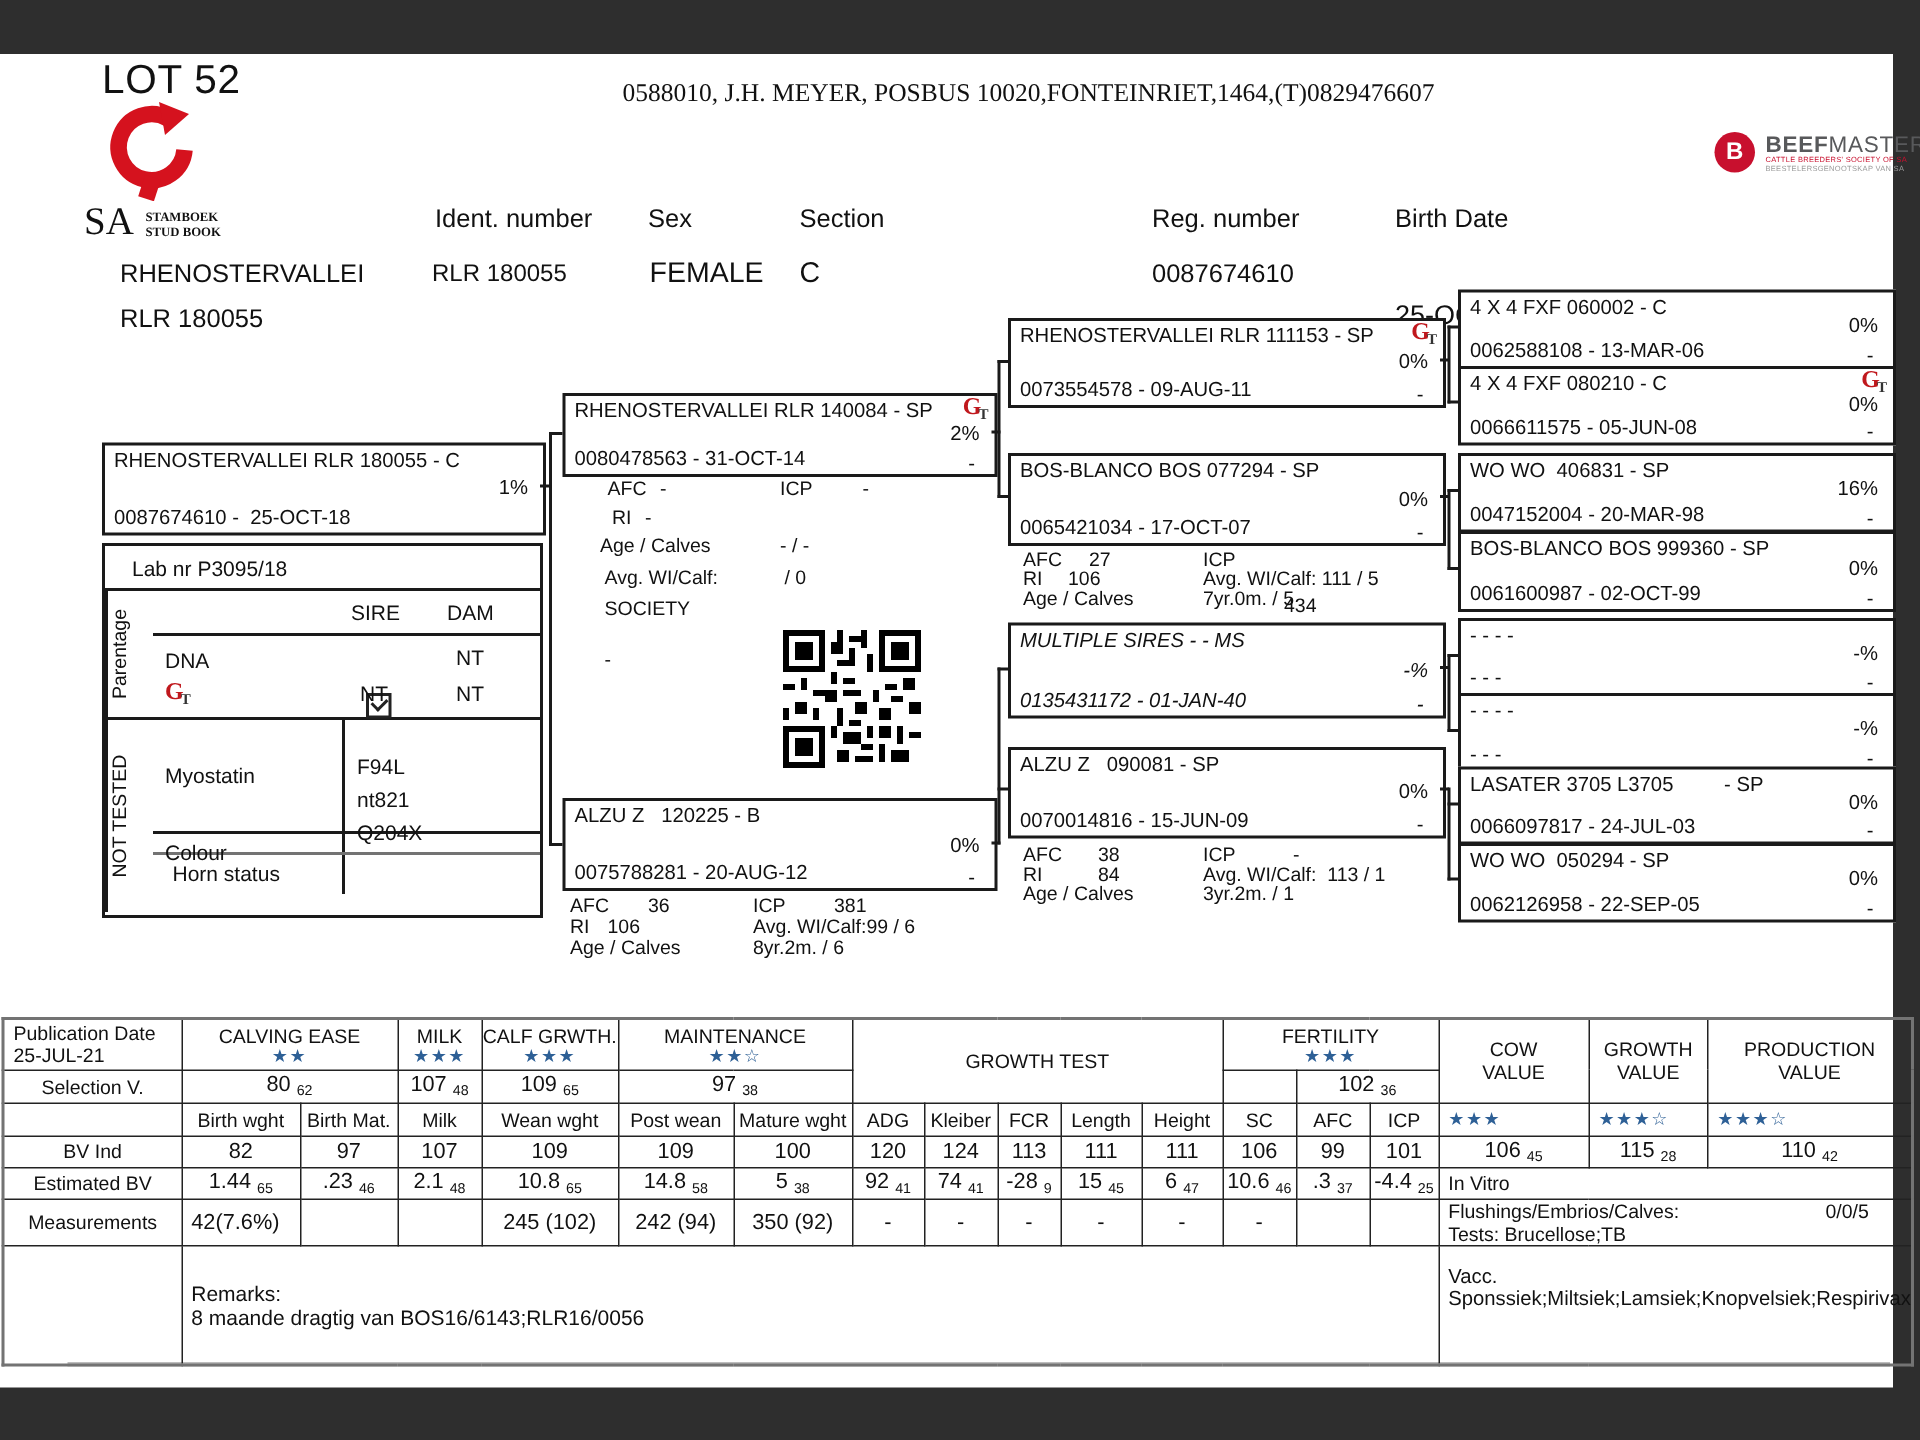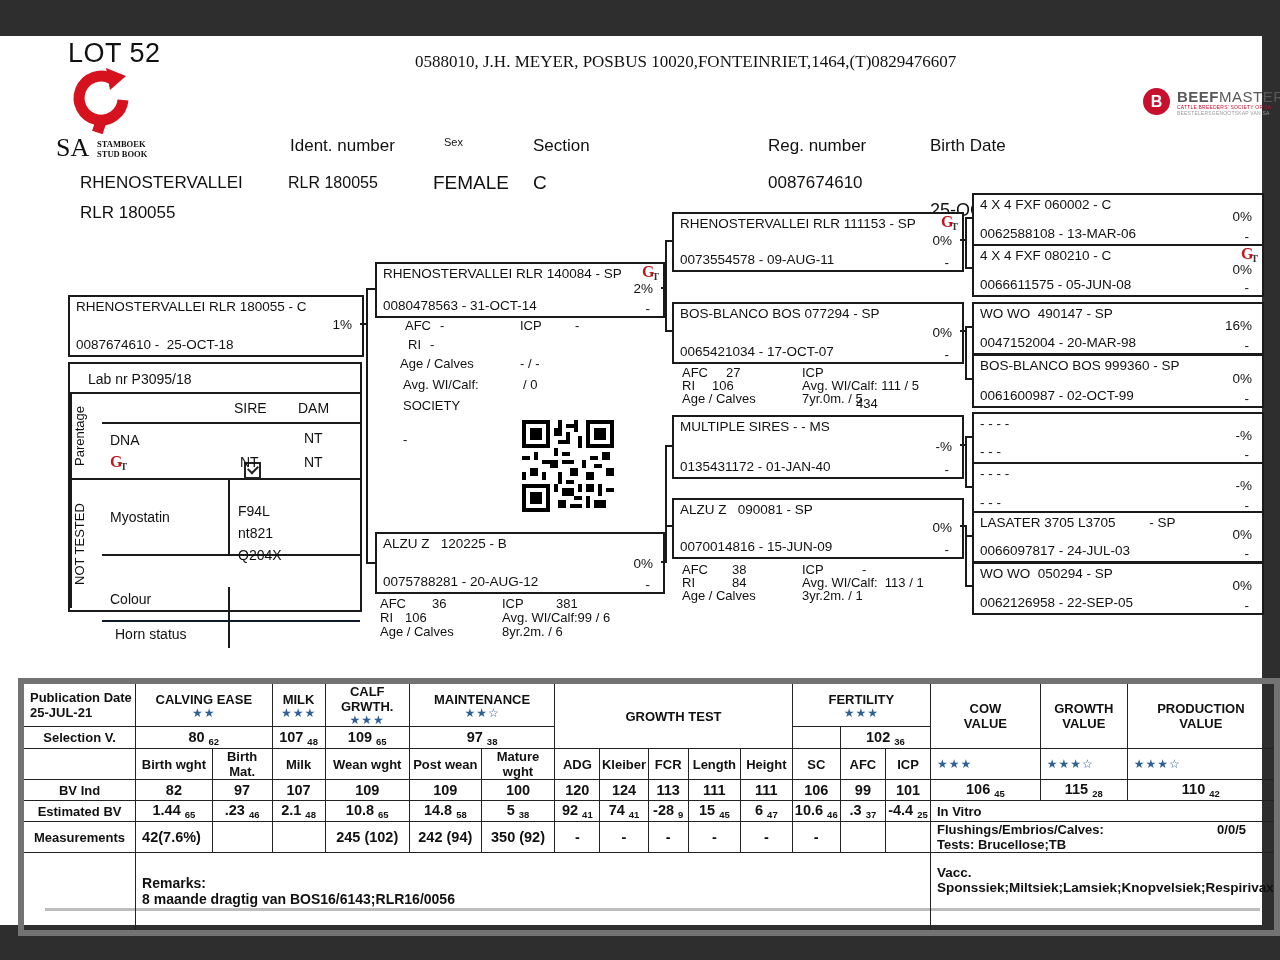--- a/index.html
+++ b/index.html
@@ -18,22 +18,22 @@
   
   .gt{font-family:"Liberation Serif","DejaVu Serif",serif;line-height:1;}
   .gt .g{font-weight:bold;font-size:16px;color:#c0181d;}
   .gt .t{font-weight:bold;font-size:10px;color:#333;vertical-align:-3px;margin-left:-2px;}
   
   .vtext{writing-mode:vertical-rl;transform:rotate(180deg);text-align:center;font-size:13px;}
   .cb{display:inline-block;width:13px;height:13px;border:2px solid #222;position:relative;}
   .cb::after{content:"";position:absolute;left:2px;top:1px;width:8px;height:5px;
              border-left:2px solid #222;border-bottom:2px solid #222;transform:rotate(-45deg);}
   
-  table.perf{position:absolute;left:18px;top:678px;border-collapse:collapse;table-layout:fixed;
-             border:6px solid #737373;font-size:13px;font-weight:bold;}
+  table.perf{position:absolute;left:1px;top:678px;border-collapse:collapse;table-layout:fixed;
+             border:2px solid #737373;font-size:13px;}
   table.perf td{border:1px solid #222;padding:0;text-align:center;overflow:visible;}
   .stars{color:#2e6096;font-size:12px;letter-spacing:1px;line-height:12px;}
   .acc{font-size:9.5px;vertical-align:-3px;margin-left:4px;}
   .num{font-size:14.5px;}
   .grp{font-size:13px;line-height:15px;}
   .leftcell{text-align:left !important;padding-left:6px !important;}
   
   .bm-sub{font-size:5px;line-height:5.5px;letter-spacing:.2px;color:#9a9a9a;}
 </style>
 </head>
@@ -67,21 +67,21 @@
     <div>
       <div style="font-size:15px;letter-spacing:.5px;color:#58595b;">
         <span style="font-weight:bold;">BEEF</span><span style="font-weight:300;">MASTER</span>
       </div>
       <div class="bm-sub" style="color:#c8102e;">CATTLE BREEDERS' SOCIETY OF SA</div>
       <div class="bm-sub">BEESTELERSGENOOTSKAP VAN SA</div>
     </div>
   </div>
 
   <div class="abs" style="left:290px;top:136px;font-size:17px;">Ident. number</div>
-  <div class="abs" style="left:444px;top:136px;font-size:11px;">Sex</div>
+  <div class="abs" style="left:432px;top:136px;font-size:17px;">Sex</div>
   <div class="abs" style="left:533px;top:136px;font-size:17px;">Section</div>
   <div class="abs" style="left:768px;top:136px;font-size:17px;">Reg. number</div>
   <div class="abs" style="left:930px;top:136px;font-size:17px;">Birth Date</div>
 
   <div class="abs" style="left:80px;top:173px;font-size:17px;">RHENOSTERVALLEI</div>
   <div class="abs" style="left:80px;top:203px;font-size:17px;">RLR 180055</div>
   <div class="abs" style="left:288px;top:174px;font-size:16px;">RLR 180055</div>
   <div class="abs" style="left:433px;top:172px;font-size:19px;">FEMALE</div>
   <div class="abs" style="left:533px;top:172px;font-size:19px;">C</div>
   <div class="abs" style="left:768px;top:173px;font-size:17px;">0087674610</div>
@@ -114,21 +114,21 @@
       <div class="vtext" style="width:32px;border-right:2px solid #1a1a1a;box-sizing:border-box;">NOT TESTED</div>
       <div style="flex:1;">
         <div style="display:flex;height:76px;border-bottom:2px solid #1a1a1a;box-sizing:border-box;">
           <div style="width:128px;border-right:2px solid #1a1a1a;box-sizing:border-box;display:flex;align-items:center;padding-left:8px;">Myostatin</div>
           <div style="padding:4px 0 0 8px;line-height:22px;margin-top:16px;">
             <div>F94L</div>
             <div>nt821</div>
             <div>Q204X</div>
           </div>
         </div>
-        <div style="display:flex;height:35px;border-bottom:2px solid #0f172a;box-sizing:border-box;margin-top:31px;">
+        <div style="display:flex;height:14px;border-bottom:2px solid #737373;box-sizing:border-box;">
           <div style="width:128px;border-right:2px solid #1a1a1a;box-sizing:border-box;line-height:24px;padding-left:8px;">Colour</div>
           <div></div>
         </div>
         <div style="display:flex;height:26px;">
           <div style="width:128px;border-right:2px solid #1a1a1a;box-sizing:border-box;line-height:24px;padding-left:13px;">Horn status</div>
           <div></div>
         </div>
       </div>
     </div>
   </div>
@@ -241,21 +241,21 @@
   <span class="stat" style="left:682px;top:365px;">AFC</span>
   <span class="stat" style="left:726px;top:365px;">27</span>
   <span class="stat" style="left:802px;top:365px;">ICP</span>
   <span class="stat" style="left:856px;top:365px;margin-top:31px;">434</span>
   <span class="stat" style="left:682px;top:378px;">RI</span>
   <span class="stat" style="left:712px;top:378px;">106</span>
   <span class="stat" style="left:802px;top:378px;">Avg. WI/Calf: 111 / 5</span>
   <span class="stat" style="left:682px;top:391px;">Age / Calves</span>
   <span class="stat" style="left:802px;top:391px;">7yr.0m. / 5</span>
 
-  <div class="pbox" style="left:672px;top:415px;width:288px;height:60px;">
+  <div class="pbox" style="left:672px;top:415px;width:288px;height:60px;font-style:italic;">
     <span class="name">MULTIPLE SIRES - - MS</span>
     <span class="pct" style="top:22px;">-%</span>
     <span class="idd">0135431172 - 01-JAN-40</span>
     <span class="dash">-</span>
   </div>
 
   <div class="pbox" style="left:672px;top:498px;width:288px;height:57px;">
     <span class="name">ALZU Z   090081 - SP</span>
     <span class="pct" style="top:20px;">0%</span>
     <span class="idd">0070014816 - 15-JUN-09</span>
@@ -278,21 +278,21 @@
     <span class="dash">-</span>
   </div>
   <div class="pbox" style="left:972px;top:244px;width:288px;height:49px;">
     <span class="name">4 X 4 FXF 080210 - C</span>
     <span class="gt abs" style="right:4px;top:0;"><span class="g">G</span><span class="t">T</span></span>
     <span class="pct" style="top:16px;">0%</span>
     <span class="idd">0066611575 - 05-JUN-08</span>
     <span class="dash">-</span>
   </div>
   <div class="pbox" style="left:972px;top:302px;width:288px;height:49px;">
-    <span class="name">WO WO  490147 - SP</span>
+    <span class="name">WO WO  406831 - SP</span>
     <span class="pct" style="top:14px;">16%</span>
     <span class="idd">0047152004 - 20-MAR-98</span>
     <span class="dash">-</span>
   </div>
   <div class="pbox" style="left:972px;top:354px;width:288px;height:50px;">
     <span class="name">BOS-BLANCO BOS 999360 - SP</span>
     <span class="pct" style="top:15px;">0%</span>
     <span class="idd">0061600987 - 02-OCT-99</span>
     <span class="dash">-</span>
   </div>

